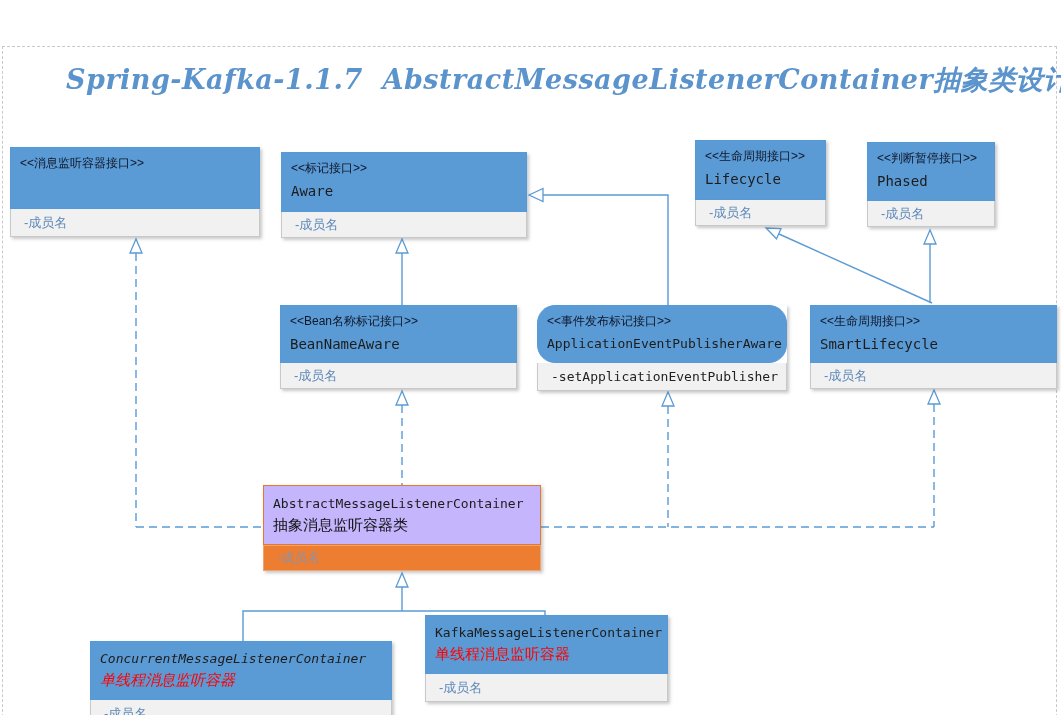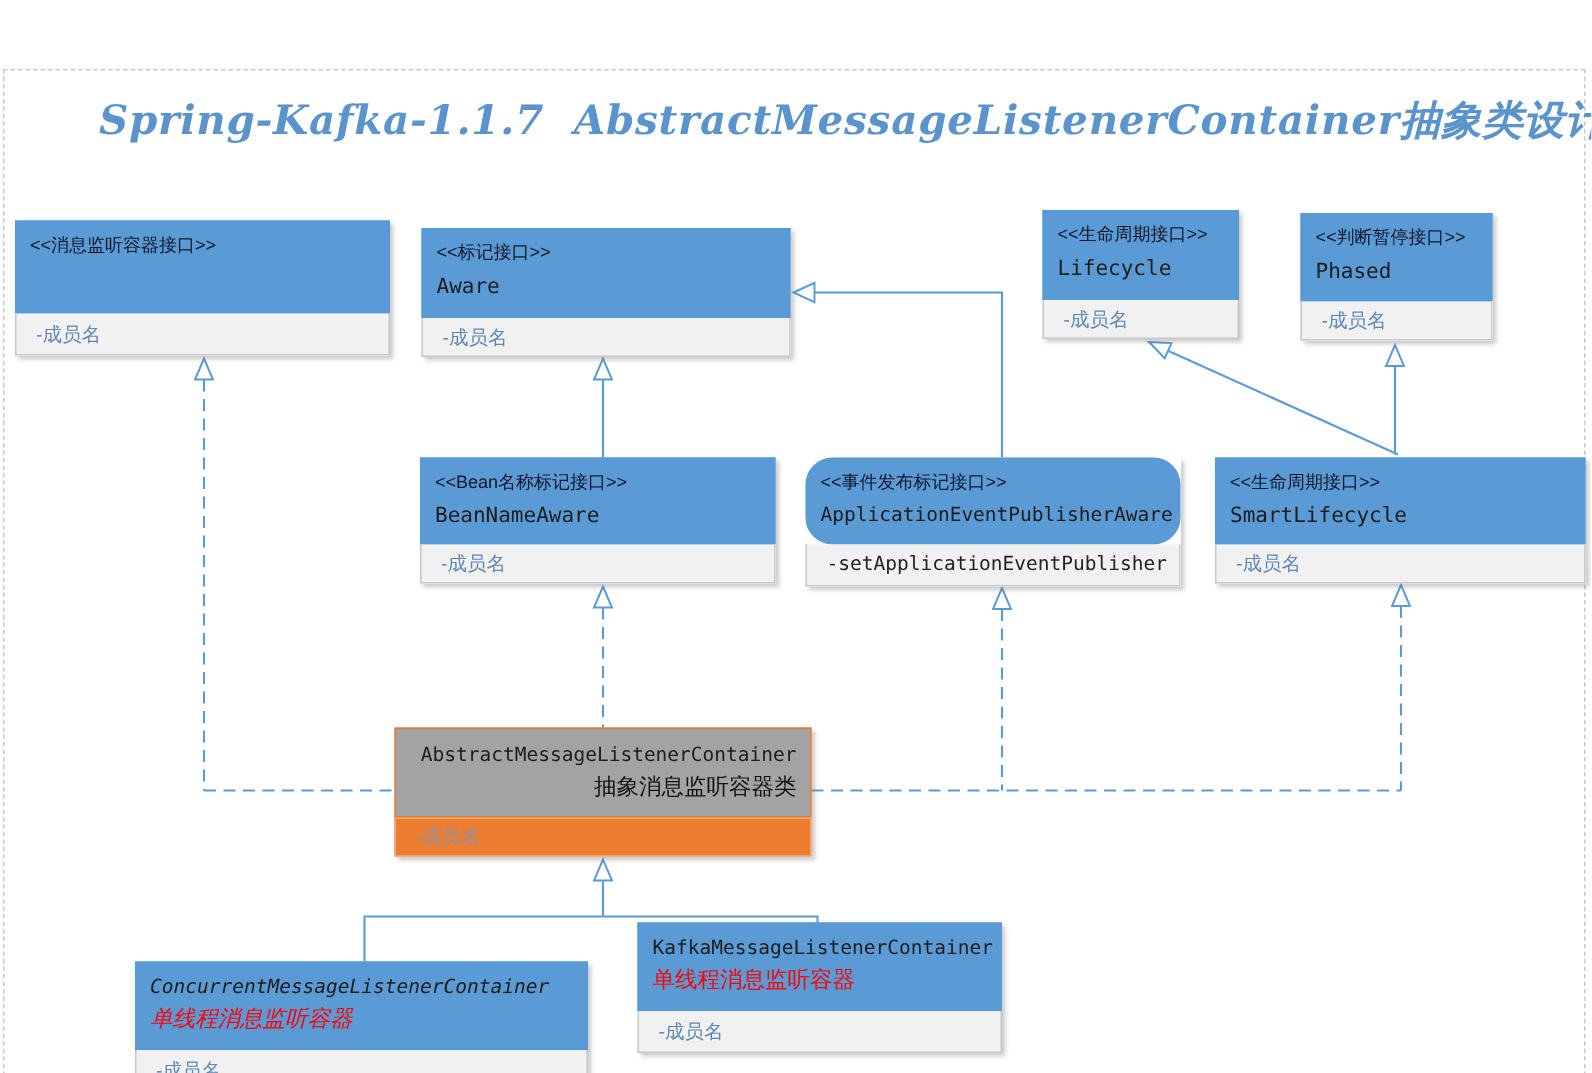--- a/index.html
+++ b/index.html
@@ -37,21 +37,21 @@
   .classname.small { font-size:13px; }
   .subtitle { font-size:15px; color:#111; line-height:20px; margin-top:2px; }
   .subtitle.red { color:#ff0000; }
   .box-body {
     box-sizing:border-box; background:#f1f1f1; border:1px solid #c8c8c8; border-top:none;
     font-size:13px; color:#5c87b8; padding-left:13px; display:flex; align-items:center;
   }
   .box-body.on-orange {
     background:#ed7d31; border:1px solid #f0a570; color:#8a93a8;
   }
-  .orange .box-header { background:#a3a3a3; border:1px solid #e8762b;text-align:right; }
+  .orange .box-header { background:#c4b5fd; border:1px solid #e8762b; }
 </style>
 </head>
 <body>
 
 <div class="canvas">
 
   <div class="page-border"></div>
 
   <div class="diagram-title">Spring-Kafka-1.1.7  AbstractMessageListenerContainer抽象类设计</div>
 

